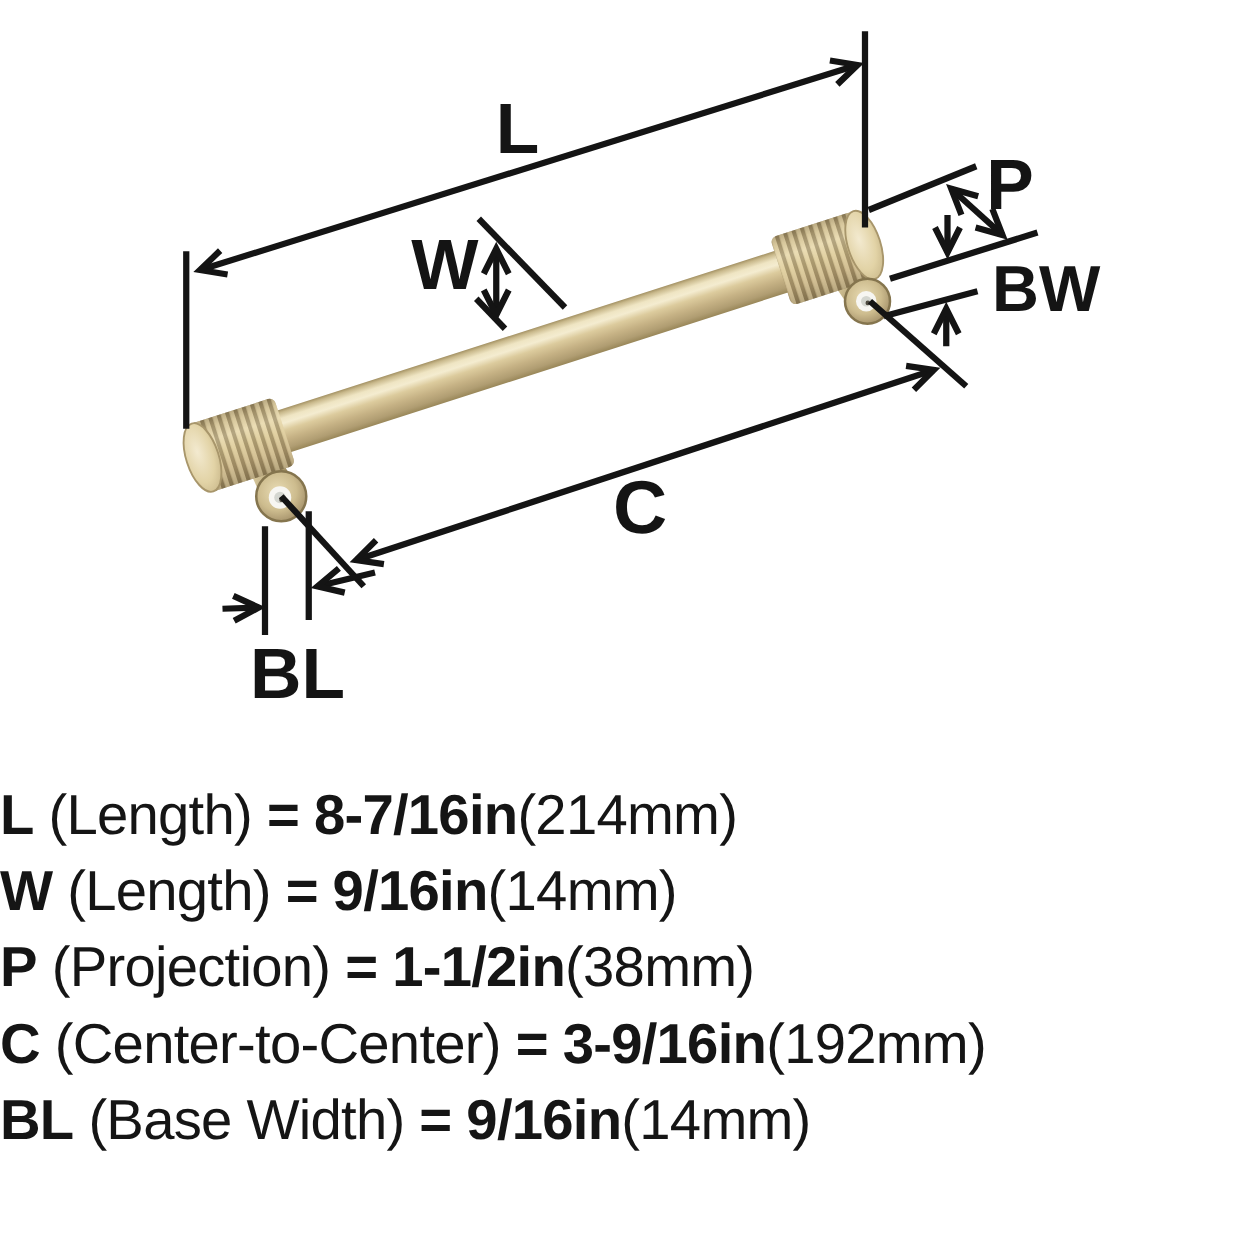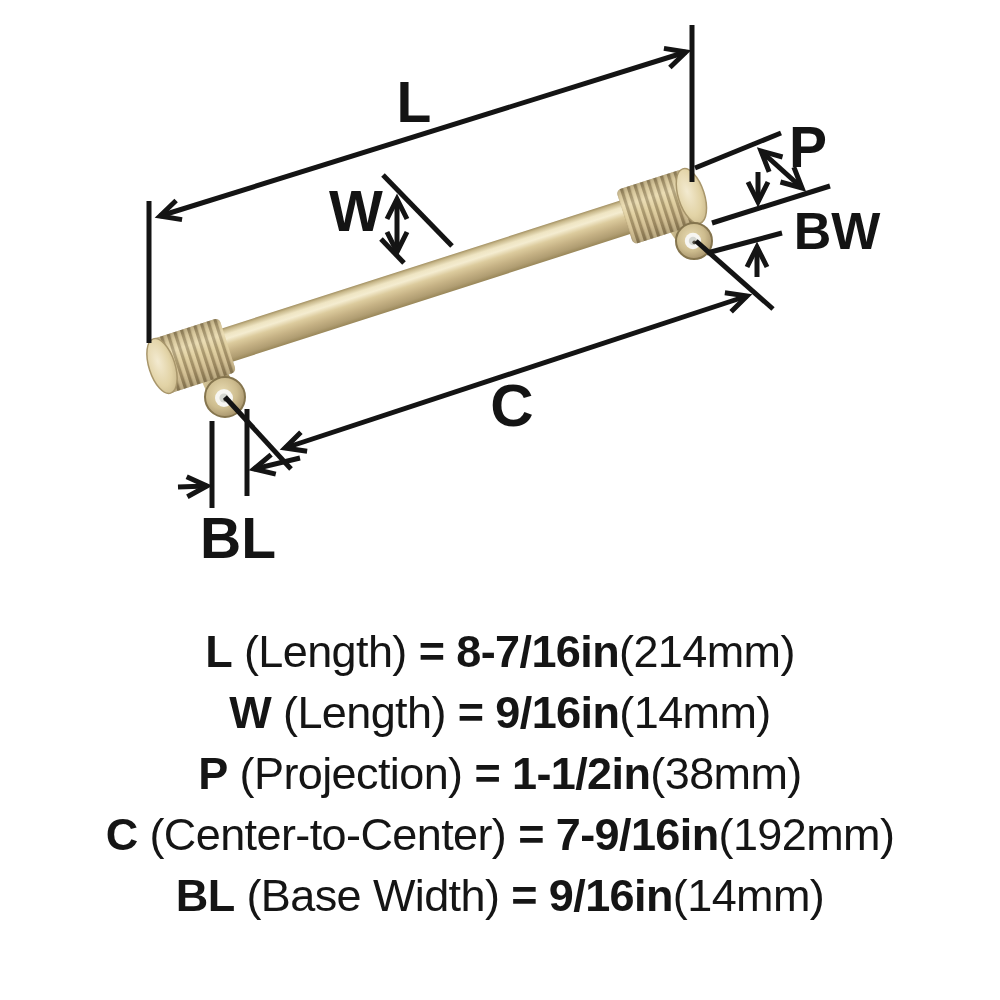--- a/index.html
+++ b/index.html
@@ -3,21 +3,21 @@
 <meta charset="utf-8">
 <style>
   html,body{margin:0;padding:0;background:#fff;}
   .stage{
     position:relative;width:1000px;height:1000px;background:#ffffff;
     font-family:"Liberation Sans",sans-serif;overflow:hidden;
   }
   .diagram-svg{position:absolute;left:0;top:0;}
   .specs{
     position:absolute;left:0;top:621px;width:1000px;
-    text-align:center;color:#151515;
+    color:#151515;
     font-size:45px;line-height:61px;letter-spacing:-0.6px;
     white-space:nowrap;
   }
   .specs .b{font-weight:700;}
   .specs .r{font-weight:400;}
   .dim-label{
     font-family:"Liberation Sans",sans-serif;
     font-weight:700;fill:#141414;
   }
 </style>
@@ -145,17 +145,17 @@
     <text class="dim-label" x="808" y="167" font-size="57" text-anchor="middle">P</text>
     <text class="dim-label" x="512" y="426" font-size="60" text-anchor="middle">C</text>
     <text class="dim-label" x="238" y="558" font-size="57" text-anchor="middle">BL</text>
     <text class="dim-label" x="837" y="249" font-size="52" text-anchor="middle">BW</text>
   </svg>
 
   <div class="specs">
     <div><span class="b">L</span> <span class="r">(Length)</span> <span class="b">=</span> <span class="b">8-7/16in</span><span class="r">(214mm)</span></div>
     <div><span class="b">W</span> <span class="r">(Length)</span> <span class="b">=</span> <span class="b">9/16in</span><span class="r">(14mm)</span></div>
     <div><span class="b">P</span> <span class="r">(Projection)</span> <span class="b">=</span> <span class="b">1-1/2in</span><span class="r">(38mm)</span></div>
-    <div><span class="b">C</span> <span class="r">(Center-to-Center)</span> <span class="b">=</span> <span class="b">7-9/16in</span><span class="r">(192mm)</span></div>
+    <div><span class="b">C</span> <span class="r">(Center-to-Center)</span> <span class="b">=</span> <span class="b">3-9/16in</span><span class="r">(192mm)</span></div>
     <div><span class="b">BL</span> <span class="r">(Base Width)</span> <span class="b">=</span> <span class="b">9/16in</span><span class="r">(14mm)</span></div>
   </div>
 
 </div>
 
 </body></html>

